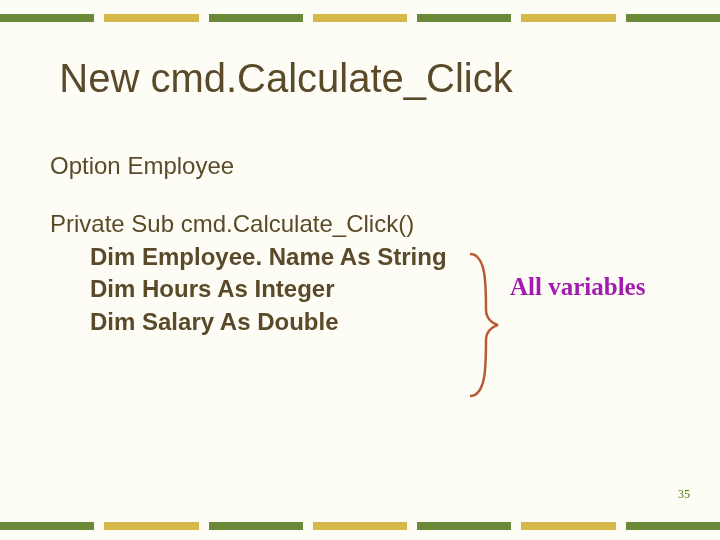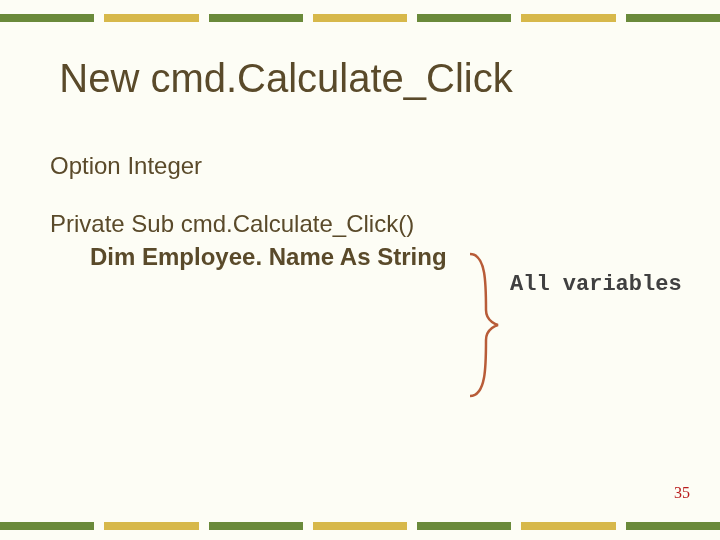--- a/index.html
+++ b/index.html
@@ -57,33 +57,33 @@
     width: 40px;
     height: 150px;
   }
   .brace svg { width: 40px; height: 150px; }
   .brace path { stroke: #b85c38; stroke-width: 2.5; fill: none; }
 
   .annotation {
     position: absolute;
     left: 510px;
     top: 272px;
-    font-family: Liberation Mono, monospace;
-    font-size: 22px;
+    font-family: Liberation Serif, serif;
+    font-size: 25px;
     font-weight: bold;
-    color: #404040;
+    color: #a21caf;
     line-height: 1.2;
   }
   .pagenum {
     position: absolute;
     right: 30px;
     bottom: 38px;
     font-family: "Times New Roman", Times, serif;
-    font-size: 16px;
-    color: #b91c1c;
+    font-size: 12px;
+    color: #4d7c0f;
   }
 </style>
 </head>
 <body>
 
 <div class="stripe top">
   <div class="seg g"></div>
     <div class="seg gap"></div>
   <div class="seg y"></div>
     <div class="seg gap"></div>
@@ -94,24 +94,26 @@
   <div class="seg g"></div>
     <div class="seg gap"></div>
   <div class="seg y"></div>
     <div class="seg gap"></div>
   <div class="seg g"></div>
 </div>
 
 <div class="title">New cmd.Calculate_Click</div>
 
 <div class="body">
-  <div>Option Integer</div>
+  <div>Option Employee</div>
   <div class="block2">
     <div>Private Sub cmd.Calculate_Click()</div>
     <div class="indent">Dim Employee. Name As String</div>
+    <div class="indent">Dim Hours As Integer</div>
+    <div class="indent">Dim Salary As Double</div>
   </div>
 </div>
 
 <div class="brace">
   <svg viewBox="0 0 40 150">
     <path d="M10 4 C26 4 26 34 26 60 C26 72 38 75 38 75 C38 75 26 78 26 90 C26 116 26 146 10 146"></path>
   </svg>
 </div>
 
 <div class="annotation">

